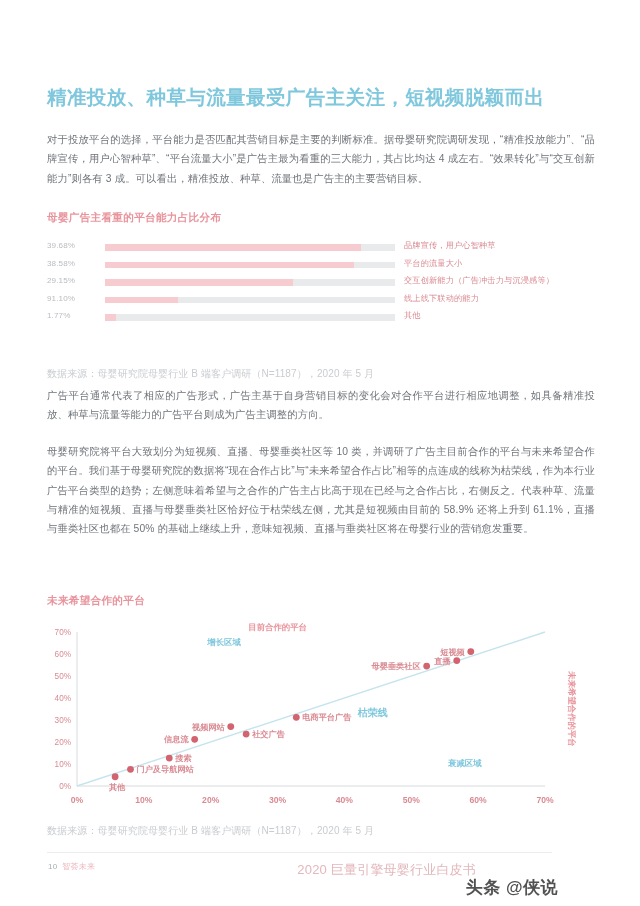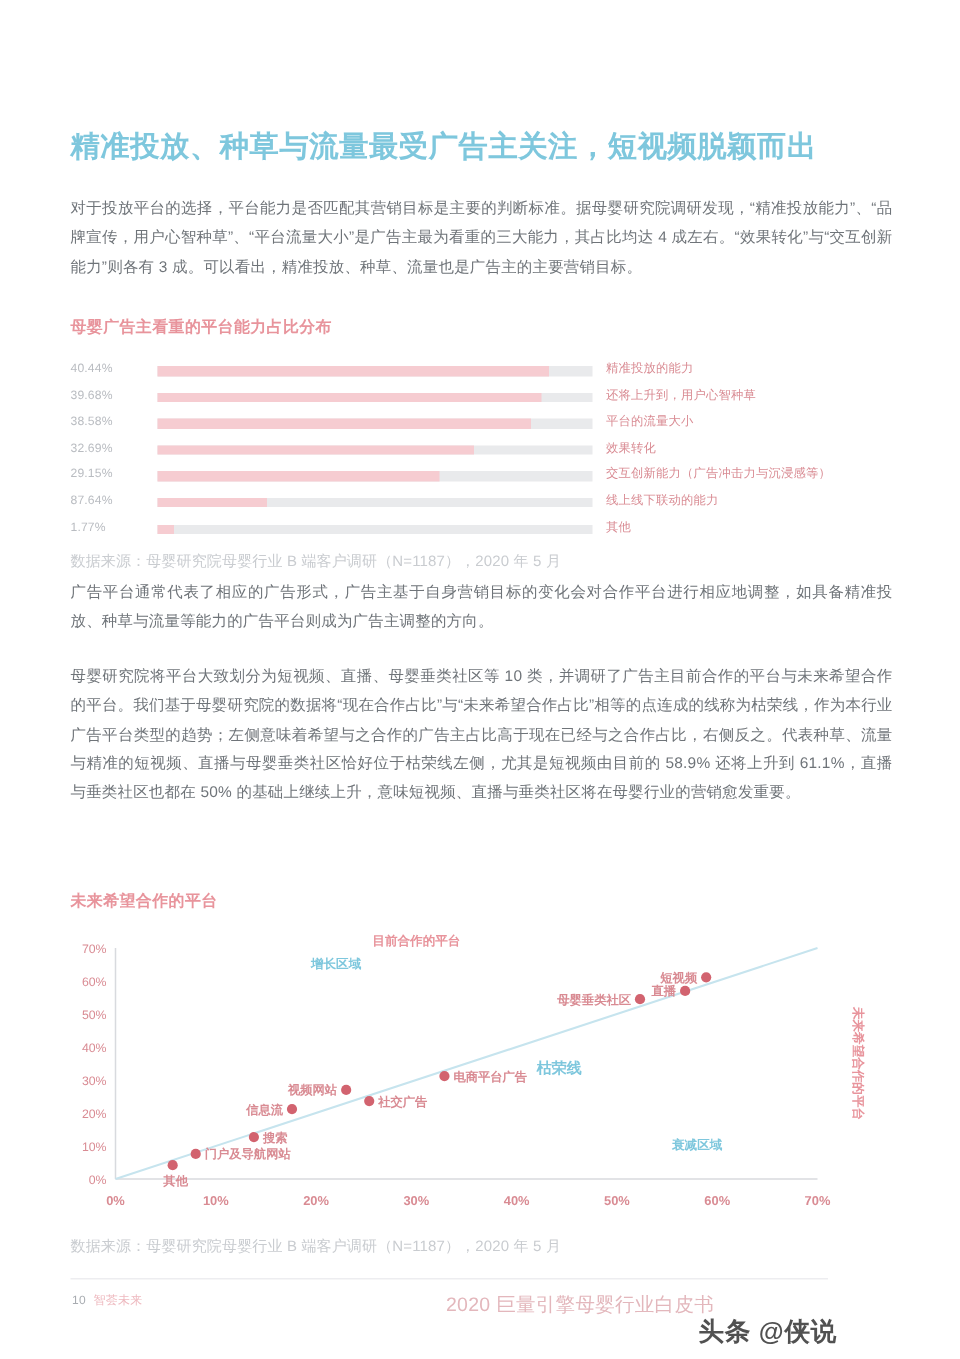--- a/index.html
+++ b/index.html
@@ -101,56 +101,42 @@
 
 <div class="page">
 
   <h1 class="heading">精准投放、种草与流量最受广告主关注，短视频脱颖而出</h1>
 
   <p class="para" id="para1">对于投放平台的选择，平台能力是否匹配其营销目标是主要的判断标准。据母婴研究院调研发现，“精准投放能力”、“品牌宣传，用户心智种草”、“平台流量大小”是广告主最为看重的三大能力，其占比均达 4 成左右。“效果转化”与“交互创新能力”则各有 3 成。可以看出，精准投放、种草、流量也是广告主的主要营销目标。</p>
 
   <div class="chart-title" id="barTitle">母婴广告主看重的平台能力占比分布</div>
   <div class="bars" id="barsHost">
       <div class="bar-row">
-        <span class="bar-pct">40.44%</span>
-        <div class="bar-track">
-          <div class="bar-fill" style="width: 89.8667%;"></div>
-        </div>
-        <span class="bar-label">精准投放的能力</span>
-      </div>
-      <div class="bar-row">
         <span class="bar-pct">39.68%</span>
         <div class="bar-track">
           <div class="bar-fill" style="width: 88.1778%;"></div>
         </div>
-        <span class="bar-label">还将上升到，用户心智种草</span>
+        <span class="bar-label">品牌宣传，用户心智种草</span>
       </div>
       <div class="bar-row">
         <span class="bar-pct">38.58%</span>
         <div class="bar-track">
           <div class="bar-fill" style="width: 85.7333%;"></div>
         </div>
         <span class="bar-label">平台的流量大小</span>
       </div>
       <div class="bar-row">
-        <span class="bar-pct">32.69%</span>
-        <div class="bar-track">
-          <div class="bar-fill" style="width: 72.6444%;"></div>
-        </div>
-        <span class="bar-label">效果转化</span>
-      </div>
-      <div class="bar-row">
         <span class="bar-pct">29.15%</span>
         <div class="bar-track">
           <div class="bar-fill" style="width: 64.7778%;"></div>
         </div>
         <span class="bar-label">交互创新能力（广告冲击力与沉浸感等）</span>
       </div>
       <div class="bar-row">
-        <span class="bar-pct">87.64%</span>
+        <span class="bar-pct">91.10%</span>
         <div class="bar-track">
           <div class="bar-fill" style="width: 25.2667%;"></div>
         </div>
         <span class="bar-label">线上线下联动的能力</span>
       </div>
       <div class="bar-row">
         <span class="bar-pct">1.77%</span>
         <div class="bar-track">
           <div class="bar-fill" style="width: 3.93333%;"></div>
         </div>

